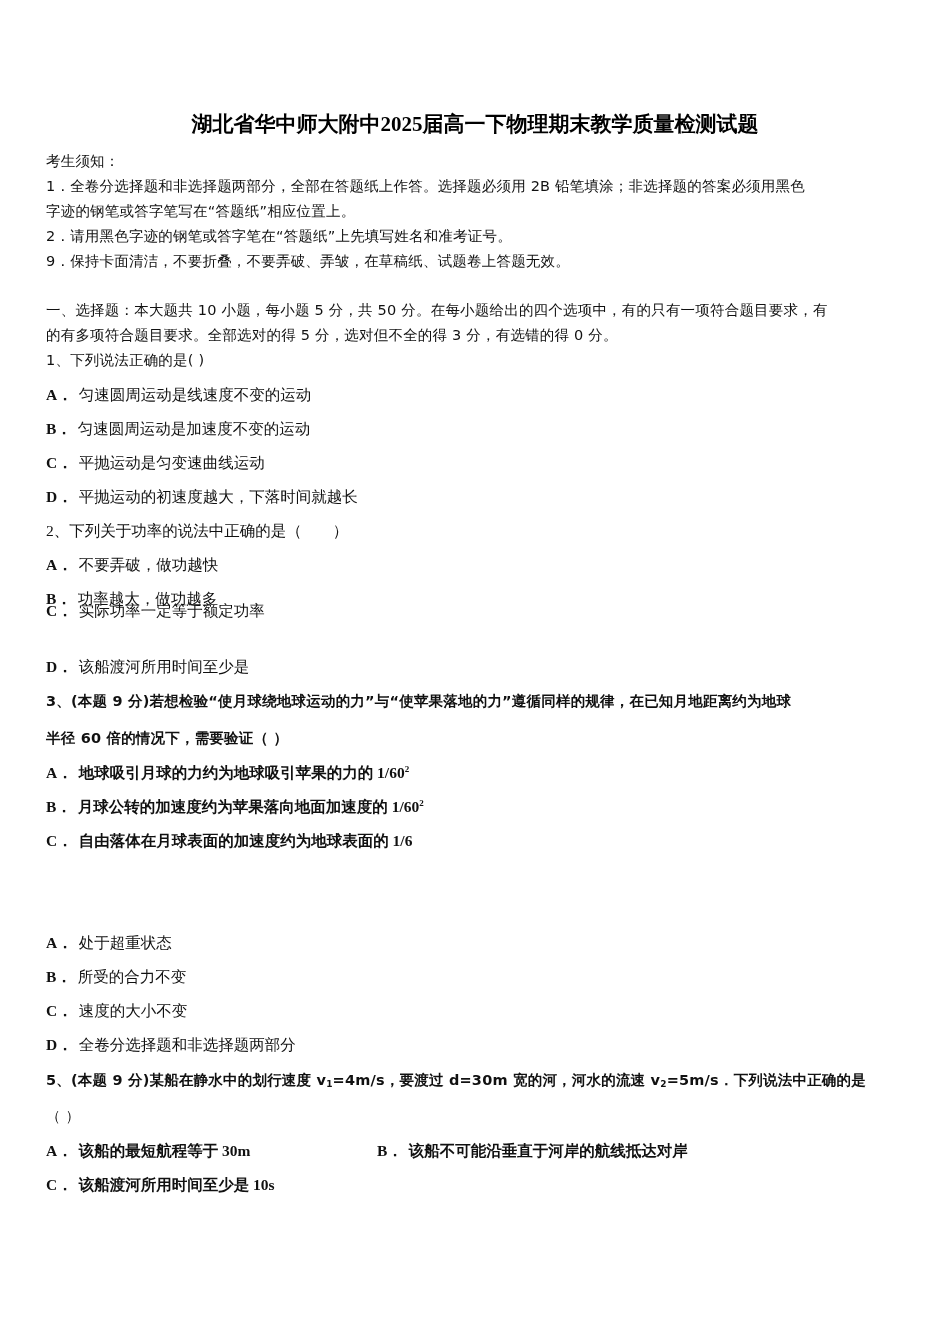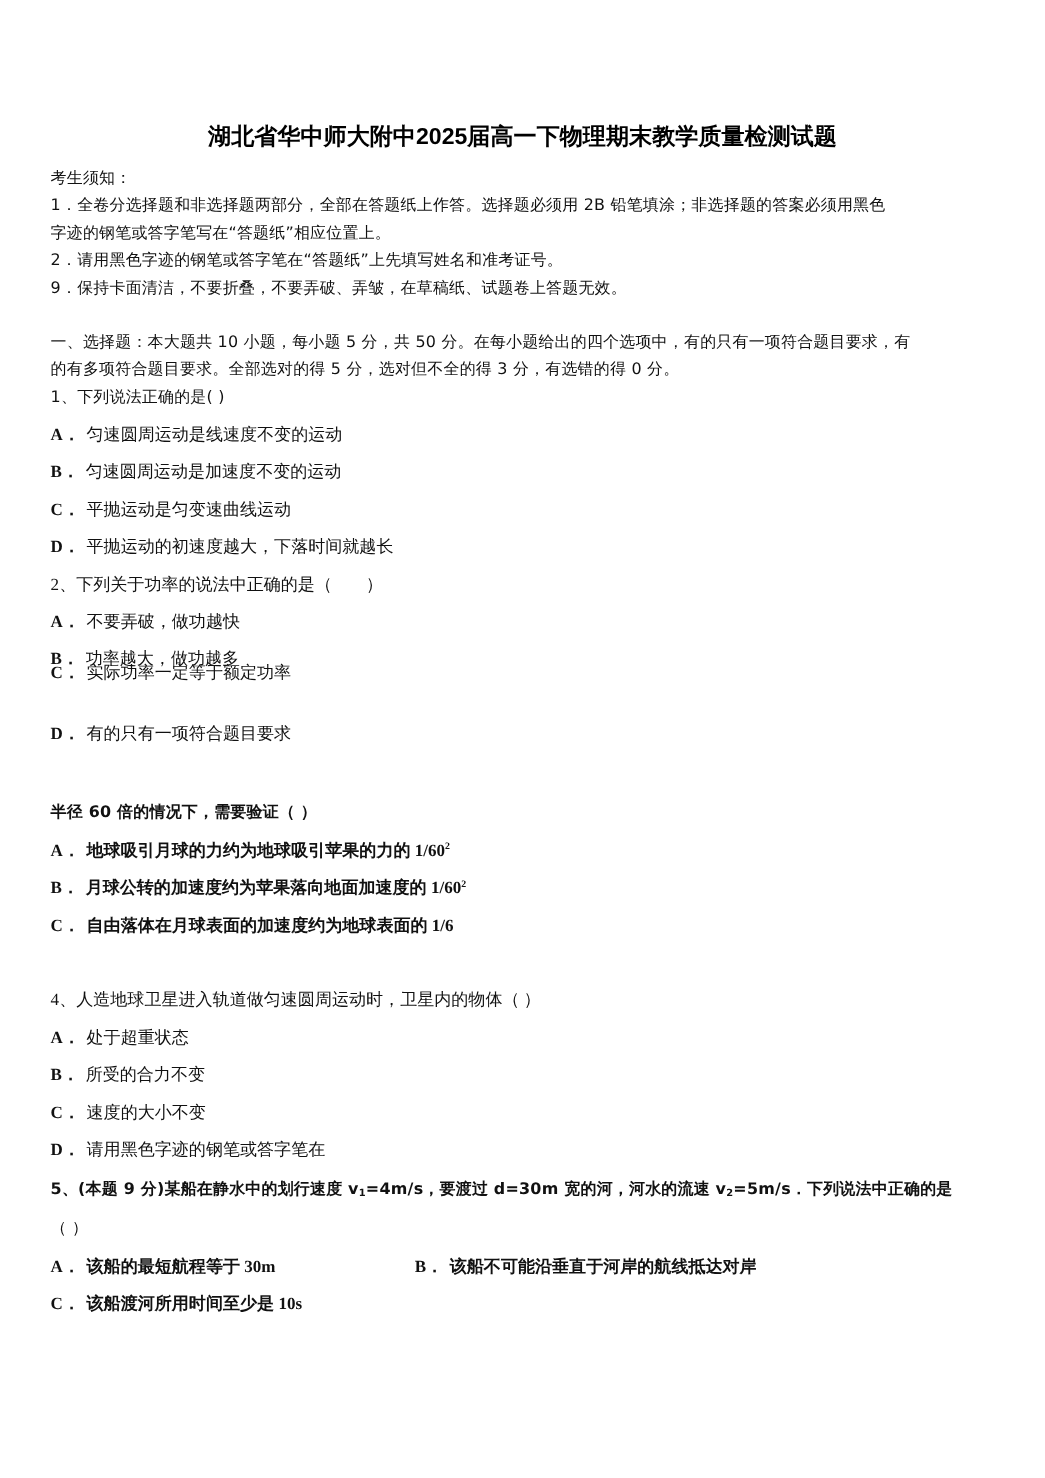--- a/index.html
+++ b/index.html
@@ -1,20 +1,20 @@
 <!DOCTYPE html>
 <html><head>
   <meta charset="utf-8">
   <style>
     html, body { margin: 0; padding: 0; background: #ffffff; }
     body { width: 950px; height: 1344px; position: relative; overflow: hidden;
            font-family: "Liberation Serif", "DejaVu Serif", serif; color: #111; }
     .page { position: absolute; left: 0; top: 0; width: 950px; height: 1344px; }
     .title { position: absolute; left: 0; width: 950px; top: 110px; text-align: center;
-             font-family: Liberation Sans, sans-serif; font-weight: bold;
+             font-family: Liberation Serif, serif; font-weight: bold;
              font-size: 21px; letter-spacing: 0px; color: #000; }
     .line { position: absolute; left: 46px; font-size: 15.5px; white-space: nowrap; color: #111; text-align: right; }
     .notice { font-family: "DejaVu Sans", sans-serif; font-size: 14.5px; letter-spacing: 0.2px; }
     .opt { font-weight: normal; }
     .opt .lbl { font-weight: bold; display: inline-block; margin-right: 6px; }
     .col2 { position: absolute; left: 377px; }
     sup { font-size: 9px; vertical-align: 6px; }
     sub { font-size: 9px; vertical-align: -2px; }
     .b { font-weight: bold; }
   </style>
@@ -37,32 +37,32 @@
   <div class="line notice" style="top:351px">1、下列说法正确的是(   )</div>
   <div class="line opt" style="top:419px"><span class="lbl">B．</span><span>匀速圆周运动是加速度不变的运动</span></div>
   <div class="line opt" style="top:385px"><span class="lbl">A．</span><span>匀速圆周运动是线速度不变的运动</span></div>
   <div class="line opt" style="top:453px"><span class="lbl">C．</span><span>平抛运动是匀变速曲线运动</span></div>
   <div class="line opt" style="top:487px"><span class="lbl">D．</span><span>平抛运动的初速度越大，下落时间就越长</span></div>
 
   <div class="line" style="top:521px">2、下列关于功率的说法中正确的是（　　）</div>
   <div class="line opt" style="top:555px"><span class="lbl">A．</span><span>不要弄破，做功越快</span></div>
   <div class="line opt" style="top:589px"><span class="lbl">B．</span><span>功率越大，做功越多</span></div>
   <div class="line opt" style="top:601px"><span class="lbl">C．</span><span>实际功率一定等于额定功率</span></div>
-  <div class="line opt" style="top:657px"><span class="lbl">D．</span><span>有的只有一项符合题目要求</span></div>
+  <div class="line opt" style="top:657px"><span class="lbl">D．</span><span>该船渡河所用时间至少是</span></div>
 
+  <div class="line notice b" style="top:692px">3、(本题 9 分)若想检验“使月球绕地球运动的力”与“使苹果落地的力”遵循同样的规律，在已知月地距离约为地球</div>
   <div class="line notice b" style="top:729px">半径 60 倍的情况下，需要验证（    ）</div>
   <div class="line opt b" style="top:763px"><span class="lbl">A．</span><span>地球吸引月球的力约为地球吸引苹果的力的 1/60</span><sup>2</sup></div>
   <div class="line opt b" style="top:797px"><span class="lbl">B．</span><span>月球公转的加速度约为苹果落向地面加速度的 1/60</span><sup>2</sup></div>
   <div class="line opt b" style="top:831px"><span class="lbl">C．</span><span>自由落体在月球表面的加速度约为地球表面的 1/6</span></div>
 
-  <div class="line" style="top:899px">4、人造地球卫星进入轨道做匀速圆周运动时，卫星内的物体（   ）</div>
   <div class="line opt" style="top:933px"><span class="lbl">A．</span><span>处于超重状态</span></div>
   <div class="line opt" style="top:967px"><span class="lbl">B．</span><span>所受的合力不变</span></div>
   <div class="line opt" style="top:1001px"><span class="lbl">C．</span><span>速度的大小不变</span></div>
-  <div class="line opt" style="top:1035px"><span class="lbl">D．</span><span>请用黑色字迹的钢笔或答字笔在</span></div>
+  <div class="line opt" style="top:1035px"><span class="lbl">D．</span><span>全卷分选择题和非选择题两部分</span></div>
 
   <div class="line notice b" style="top:1071px"><span>5、(本题 9 分)某船在静水中的划行速度 v</span><sub>1</sub><span>=4m/s，要渡过 d=30m 宽的河，河水的流速 v</span><sub>2</sub><span>=5m/s．下列说法中正确的是</span></div>
   <div class="line notice" style="top:1107px">（    ）</div>
   <div class="line opt b" style="top:1141px"><span class="lbl">A．</span><span>该船的最短航程等于 30m</span></div>
   <div class="line opt b col2" style="top:1141px"><span class="lbl">B．</span><span>该船不可能沿垂直于河岸的航线抵达对岸</span></div>
   <div class="line opt b" style="top:1175px"><span class="lbl">C．</span><span>该船渡河所用时间至少是 10s</span></div>
 
 </div>
 
 </body></html>

